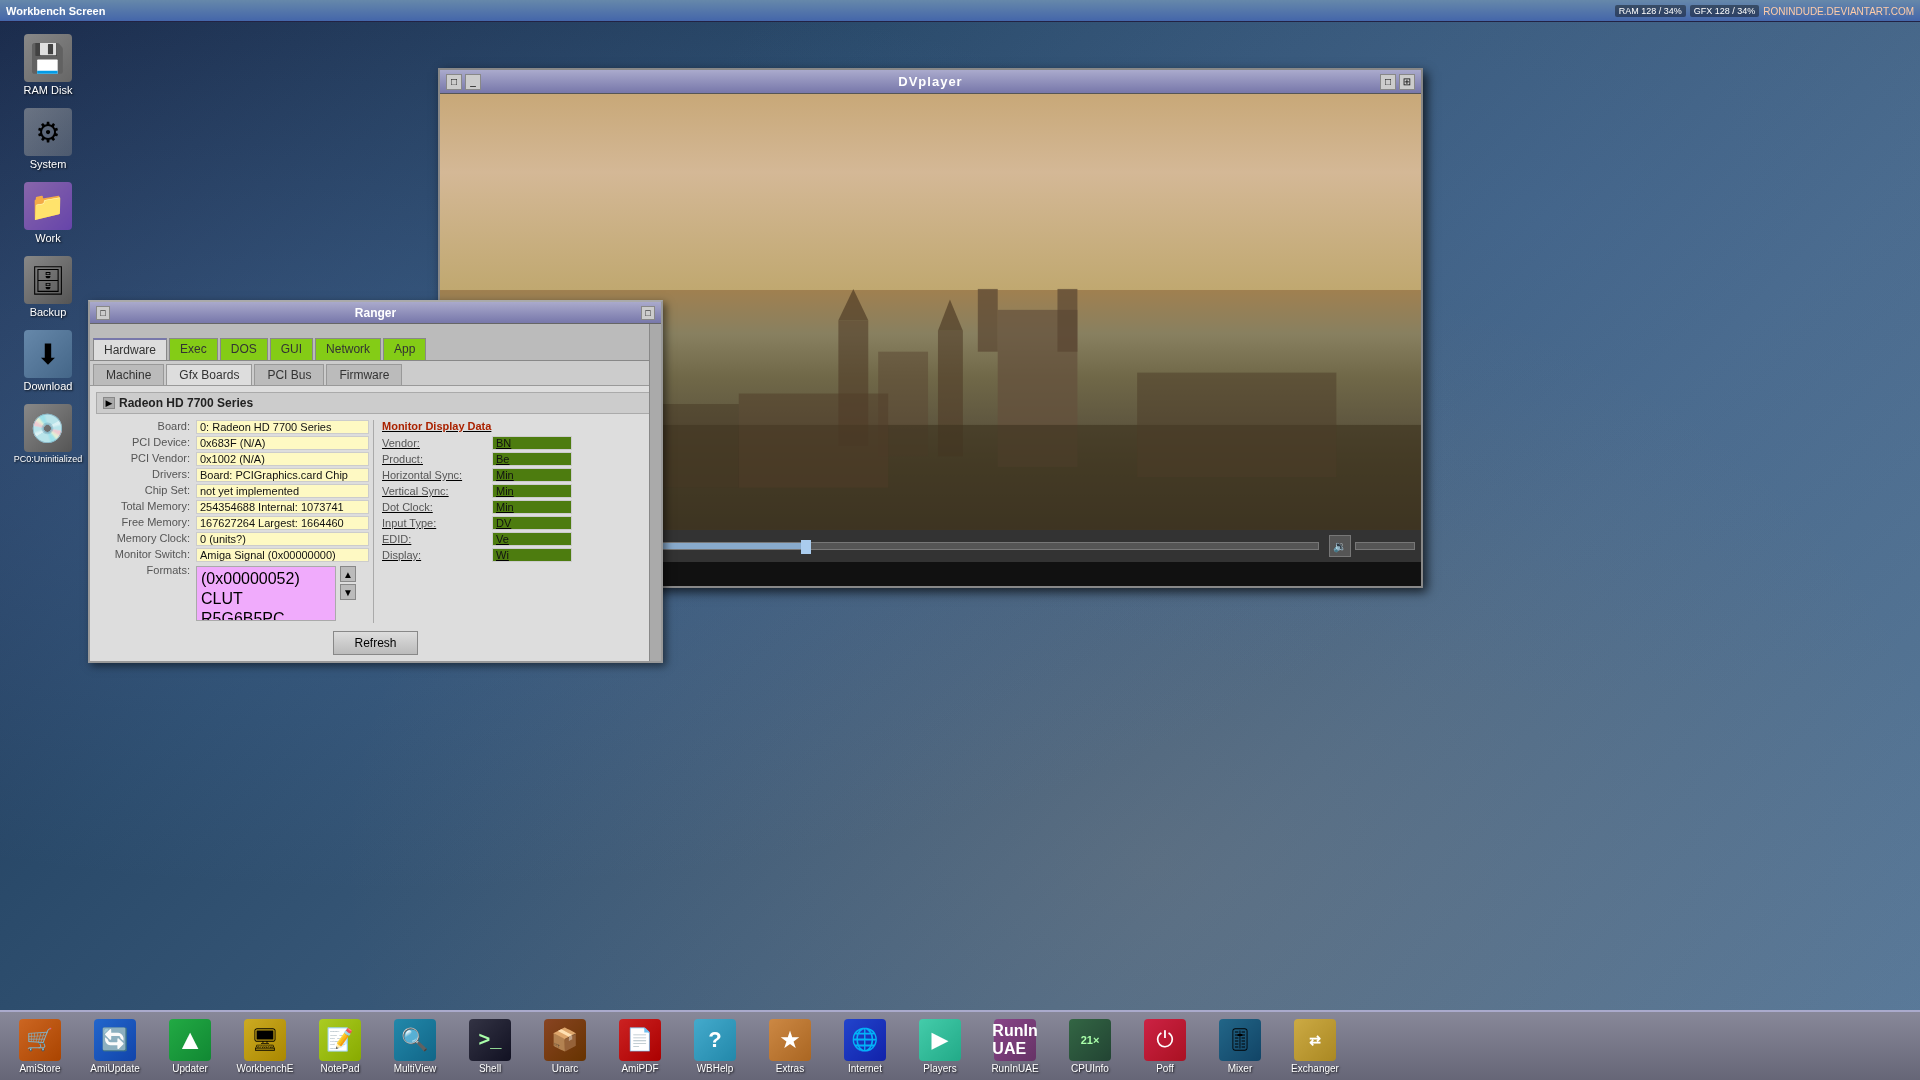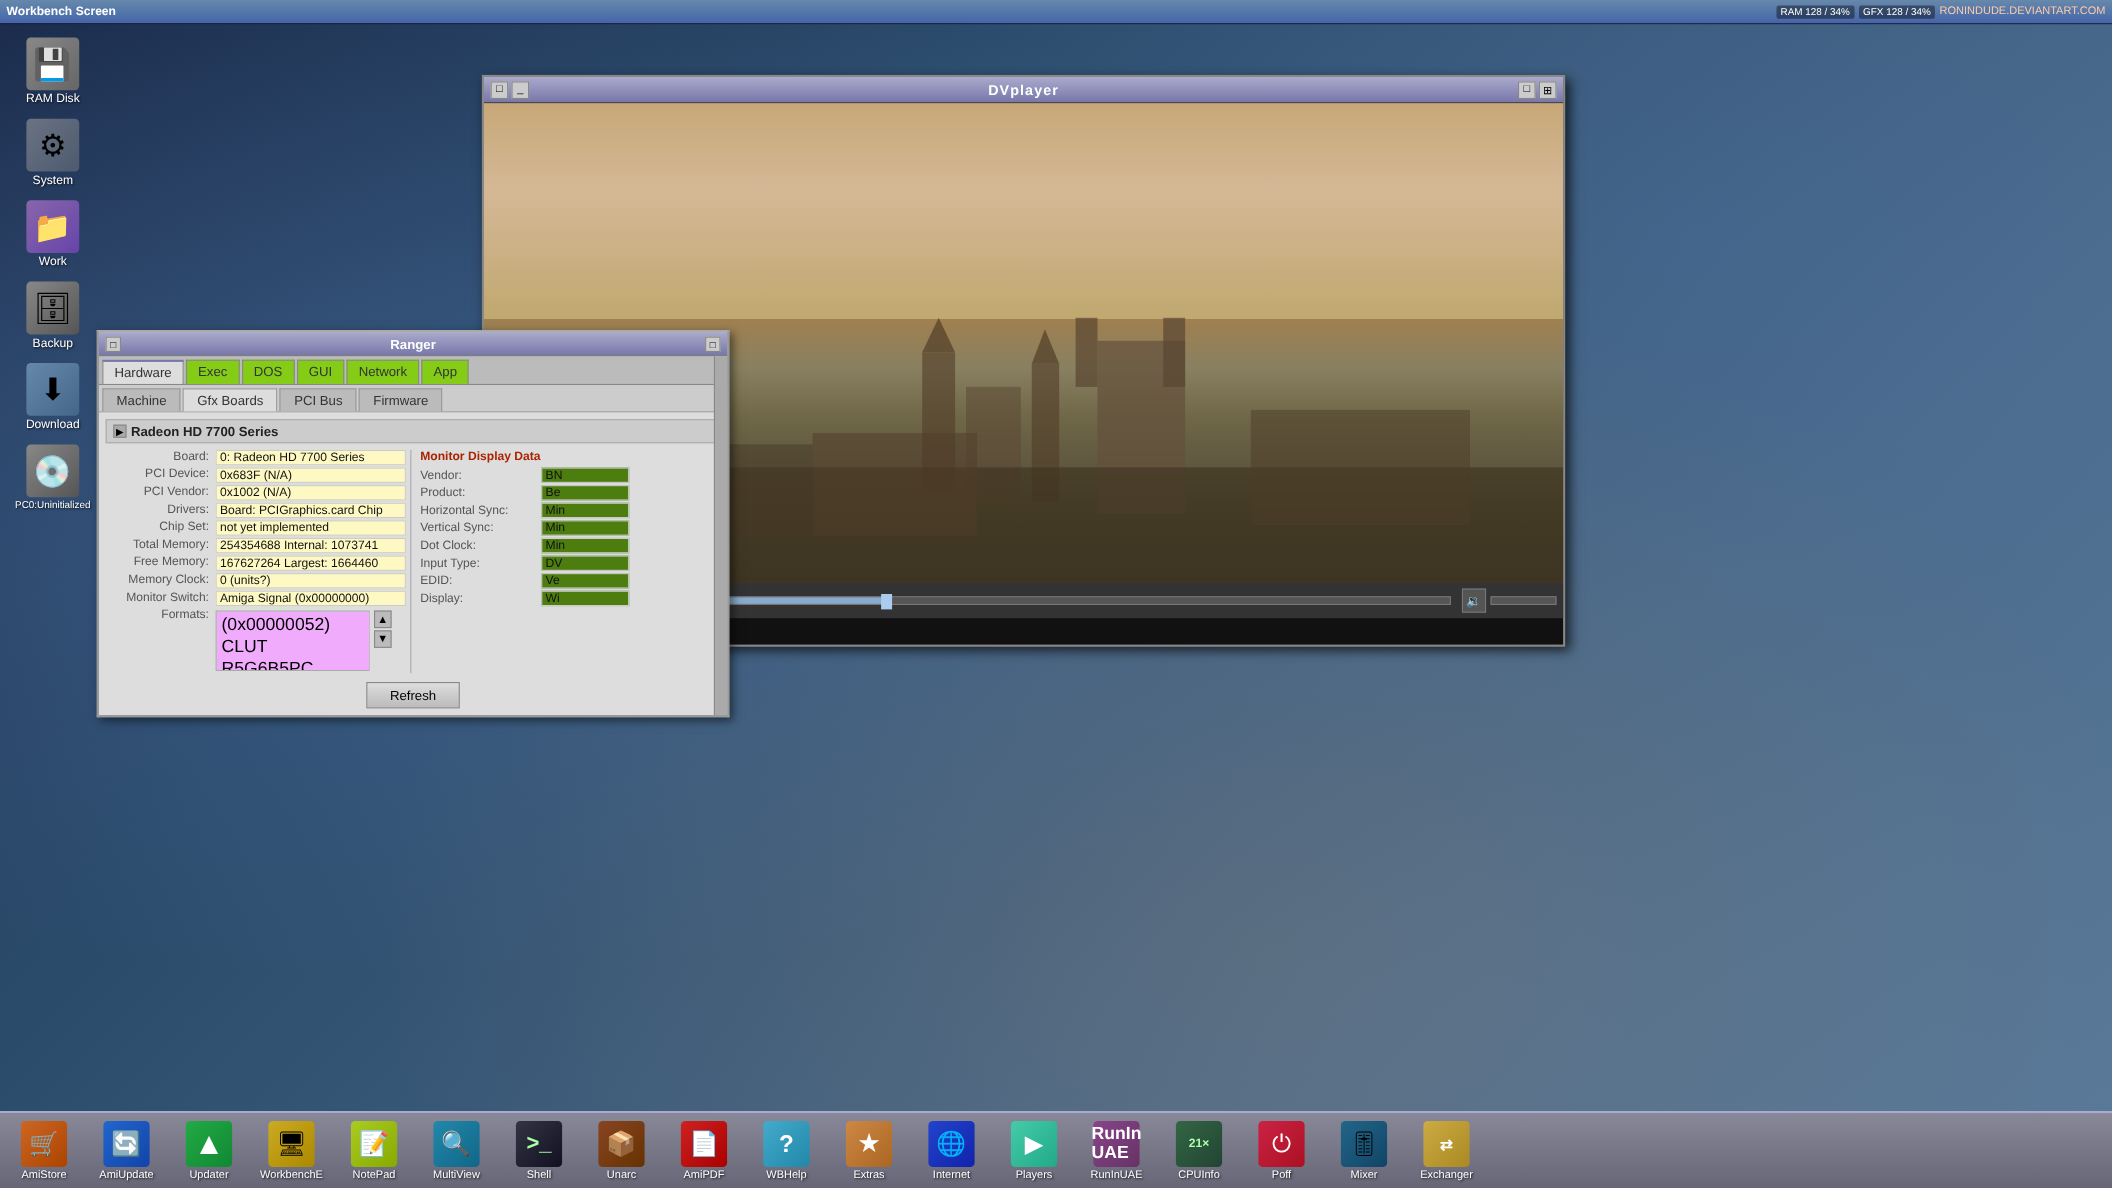--- a/index.html
+++ b/index.html
@@ -48,21 +48,21 @@
       border-bottom: 1px solid #224;
       z-index: 1000;
     }
     #titlebar-title {
       color: white;
       font-size: 11px;
       font-weight: bold;
     }
     #titlebar-right {
       display: flex;
-      align-items: center;
+      align-items: flex-end;
       gap: 4px;
       color: white;
       font-size: 10px;
     }
     .sys-indicator {
       background: rgba(0,0,0,0.4);
       padding: 1px 4px;
       border-radius: 2px;
       font-size: 9px;
       color: #adf;
@@ -147,21 +147,21 @@
       justify-content: center;
       font-size: 9px;
       cursor: pointer;
     }
     .window-btns { display: flex; gap: 2px; }
 
     
     .tab-bar {
       background: #bbbbbb;
       display: flex;
-      padding: 3px 3px 0;
+      padding: 14px 3px 0;
       border-bottom: 1px solid #888;
       gap: 2px;
     }
     .tab {
       padding: 3px 10px;
       background: #84cc16;
       border: 1px solid #888;
       border-bottom: none;
       cursor: pointer;
       font-size: 12px;
@@ -711,21 +711,21 @@
                 <div>A8R8G8B8</div>
               </div>
               <div class="formats-scroll">
                 <div class="scroll-btn">▲</div>
                 <div class="scroll-btn">▼</div>
               </div>
             </div>
           </div>
         </div>
 
-        <div style="flex:1; border-left:1px solid #aaa; padding-left:8px;">
+        <div style="flex:1; border-left:1px solid #aaa; padding-left:8px;text-decoration:underline;">
           <div style="color:#aa2200; font-size:11px; font-weight:bold; margin-bottom:4px;">Monitor Display Data</div>
           <div class="right-info-row">
             <span class="right-label">Vendor:</span>
             <span class="right-value">BN</span>
           </div>
           <div class="right-info-row">
             <span class="right-label">Product:</span>
             <span class="right-value">Be</span>
           </div>
           <div class="right-info-row">

